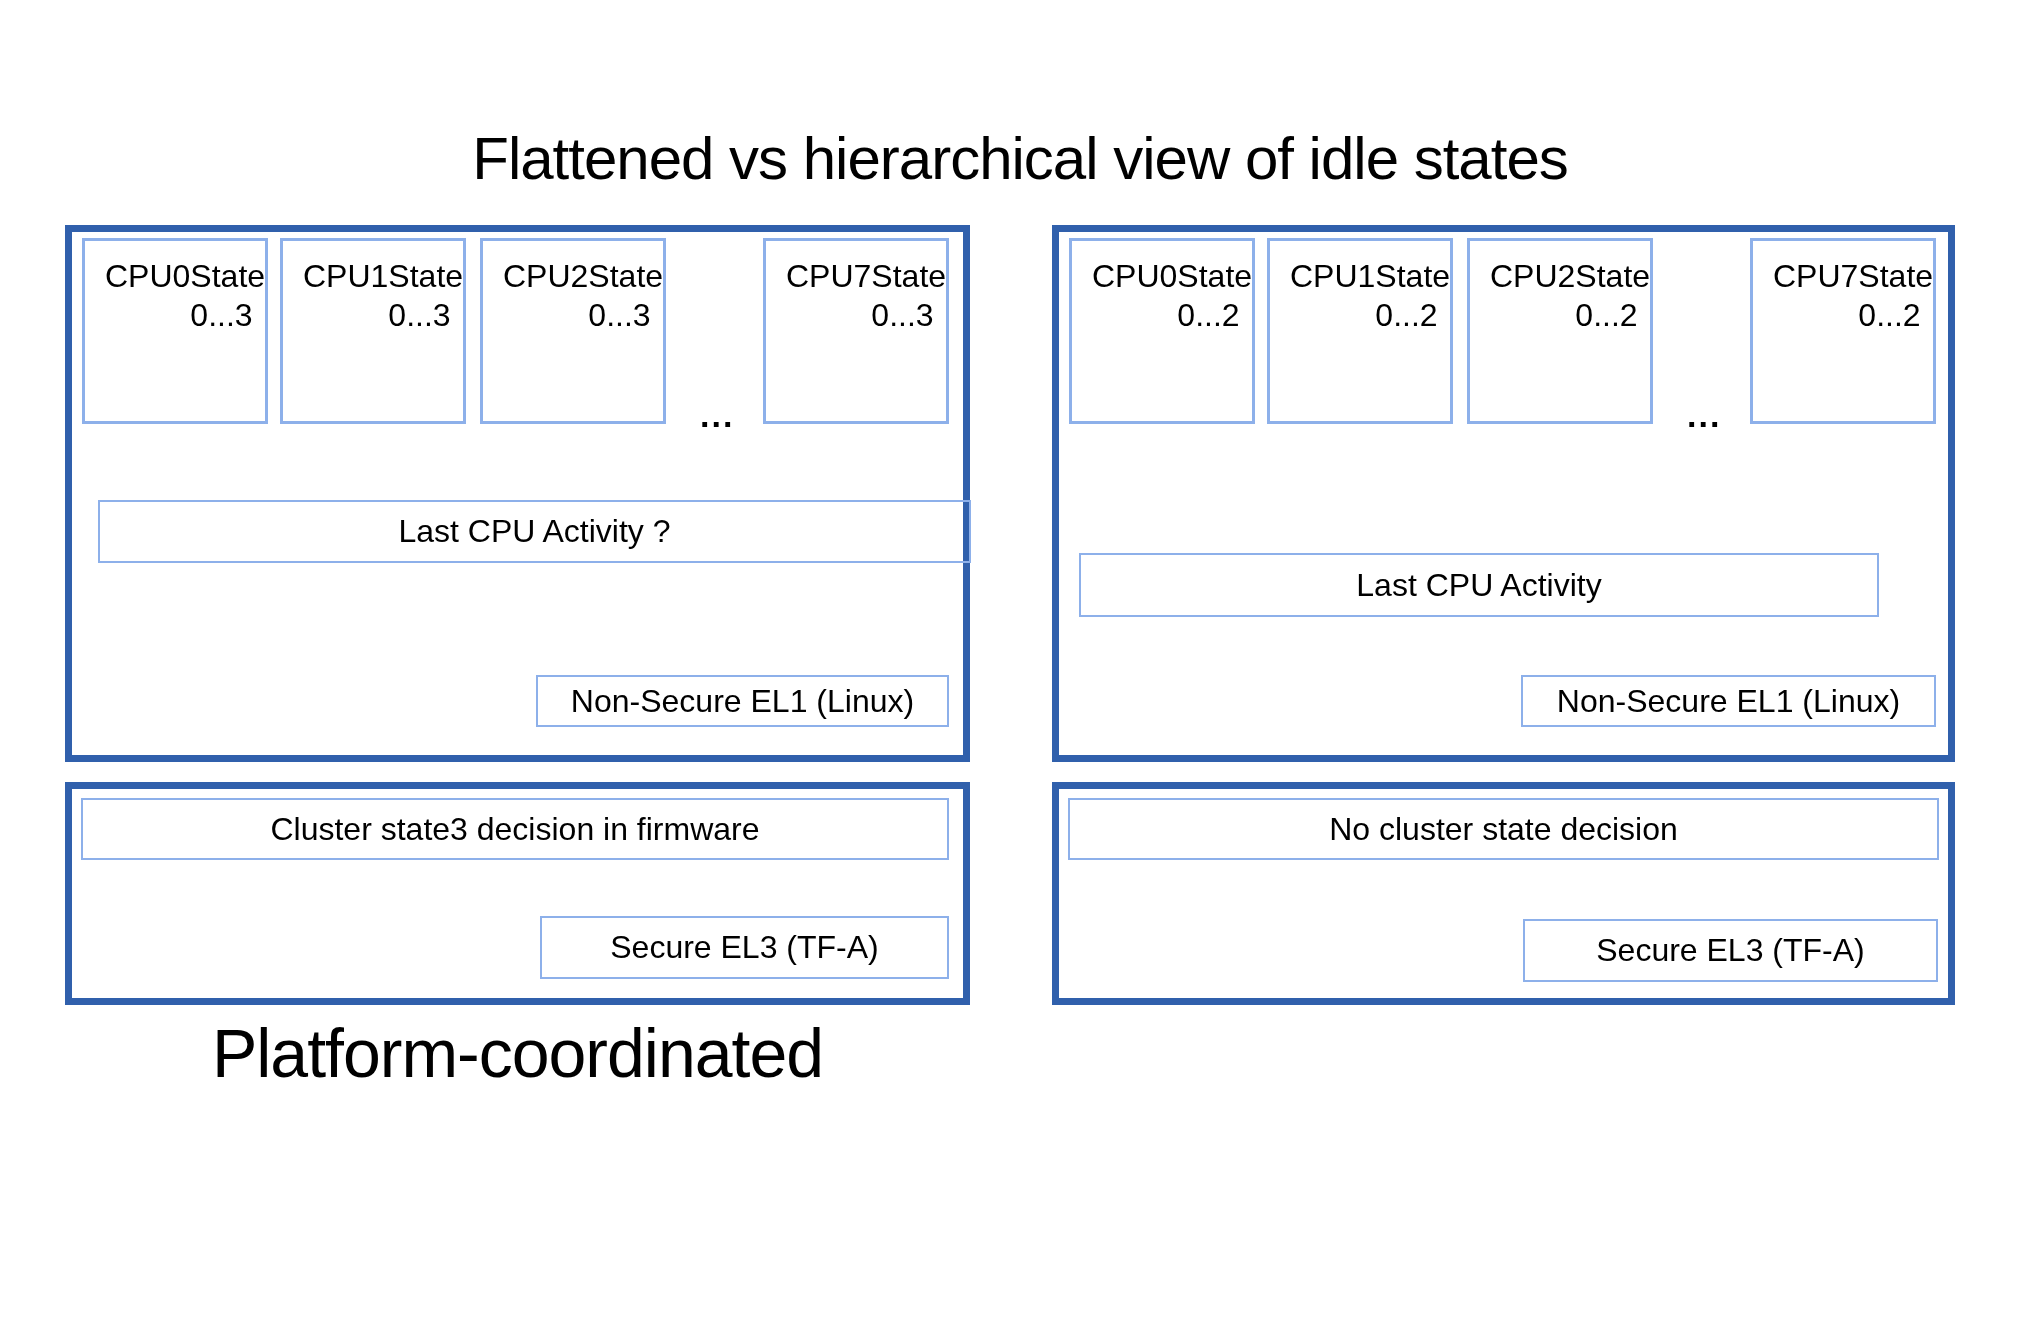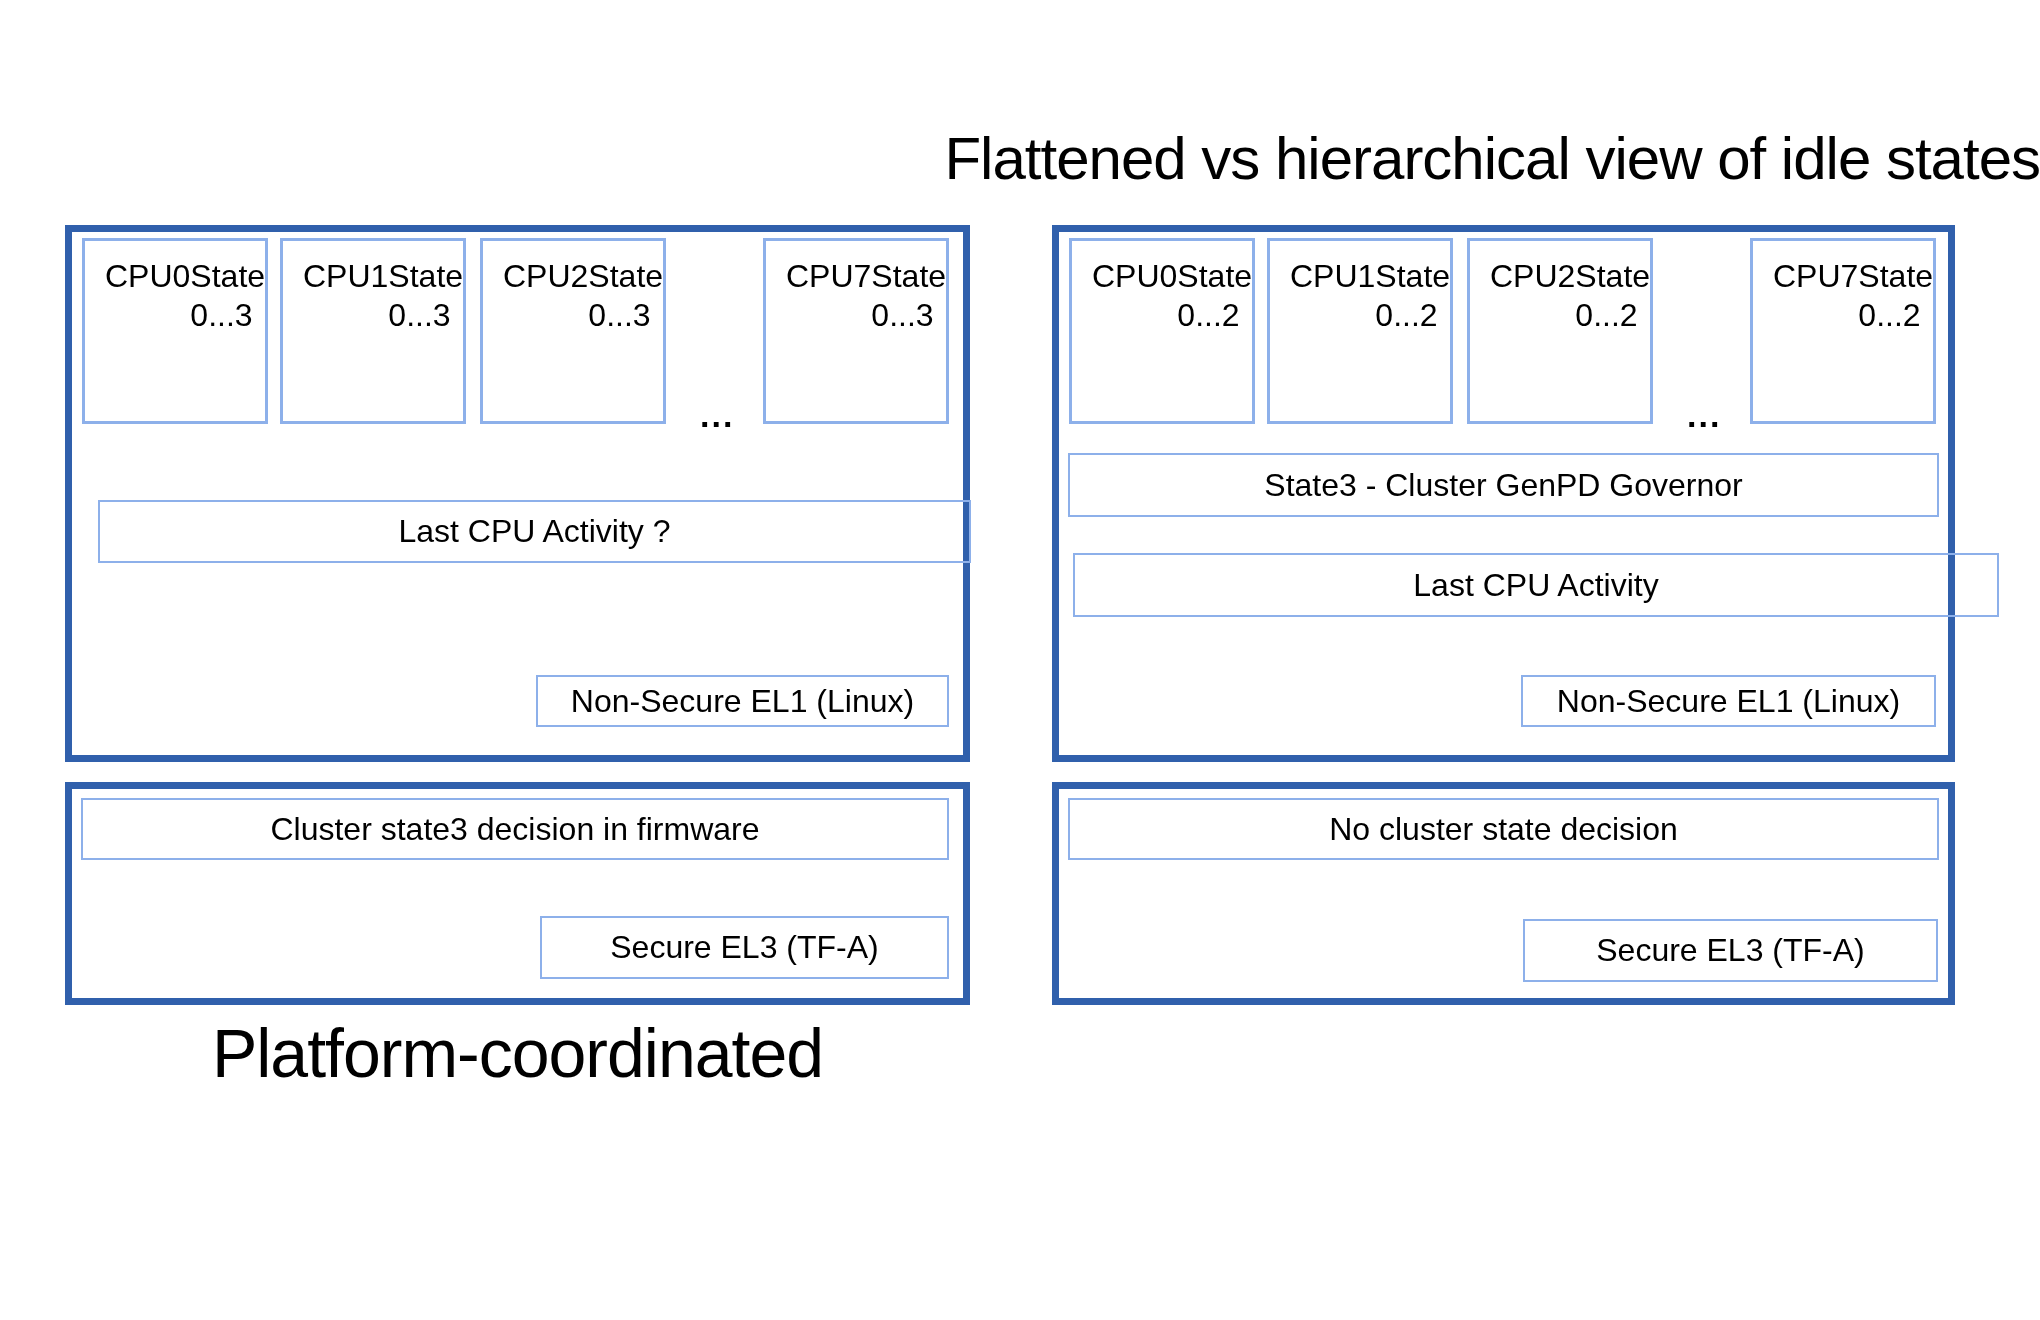--- a/index.html
+++ b/index.html
@@ -14,21 +14,21 @@
   .canvas{
     position:relative;
     width:2040px;
     height:1320px;
     background:var(--bg);
     overflow:hidden;
   }
   .title{
     position:absolute;
     top:124px;left:0;width:100%;
-    text-align:right;
+    text-align:center;
     font-size:60px;
     font-weight:400;
     letter-spacing:-1px;
   }
   .panel{
     position:absolute;
     border:7px solid var(--panel-border);
     background:var(--bg);
   }
   .p-left-top   {left:65px;  top:225px; width:905px; height:537px;}
@@ -134,22 +134,21 @@
     </div>
     <div class="ellipsis">...</div>
     <div class="cpu-card" style="left:691px">
       <div>CPU7</div>
       <div>
         <div>State</div>
         <div>0...2</div>
       </div>
     </div>
 
-    <div class="box" style="left:9px;top:221px;width:871px;height:64px">State3 - Cluster GenPD Governor</div>
-    <div class="box" style="left:14px;top:321px;width:926px;height:64px">Last CPU Activity</div>
+    <div class="box" style="left:20px;top:321px;width:800px;height:64px">Last CPU Activity</div>
     <div class="box" style="left:462px;top:443px;width:415px;height:52px">Non-Secure EL1 (Linux)</div>
   </section>
 
   <section class="panel p-left-bot">
     <div class="box" style="left:9px;top:9px;width:868px;height:62px">Cluster state3 decision in firmware</div>
     <div class="box" style="left:468px;top:127px;width:409px;height:63px">Secure EL3 (TF-A)</div>
   </section>
 
   <section class="panel p-right-bot">
     <div class="box" style="left:9px;top:9px;width:871px;height:62px">No cluster state decision</div>

